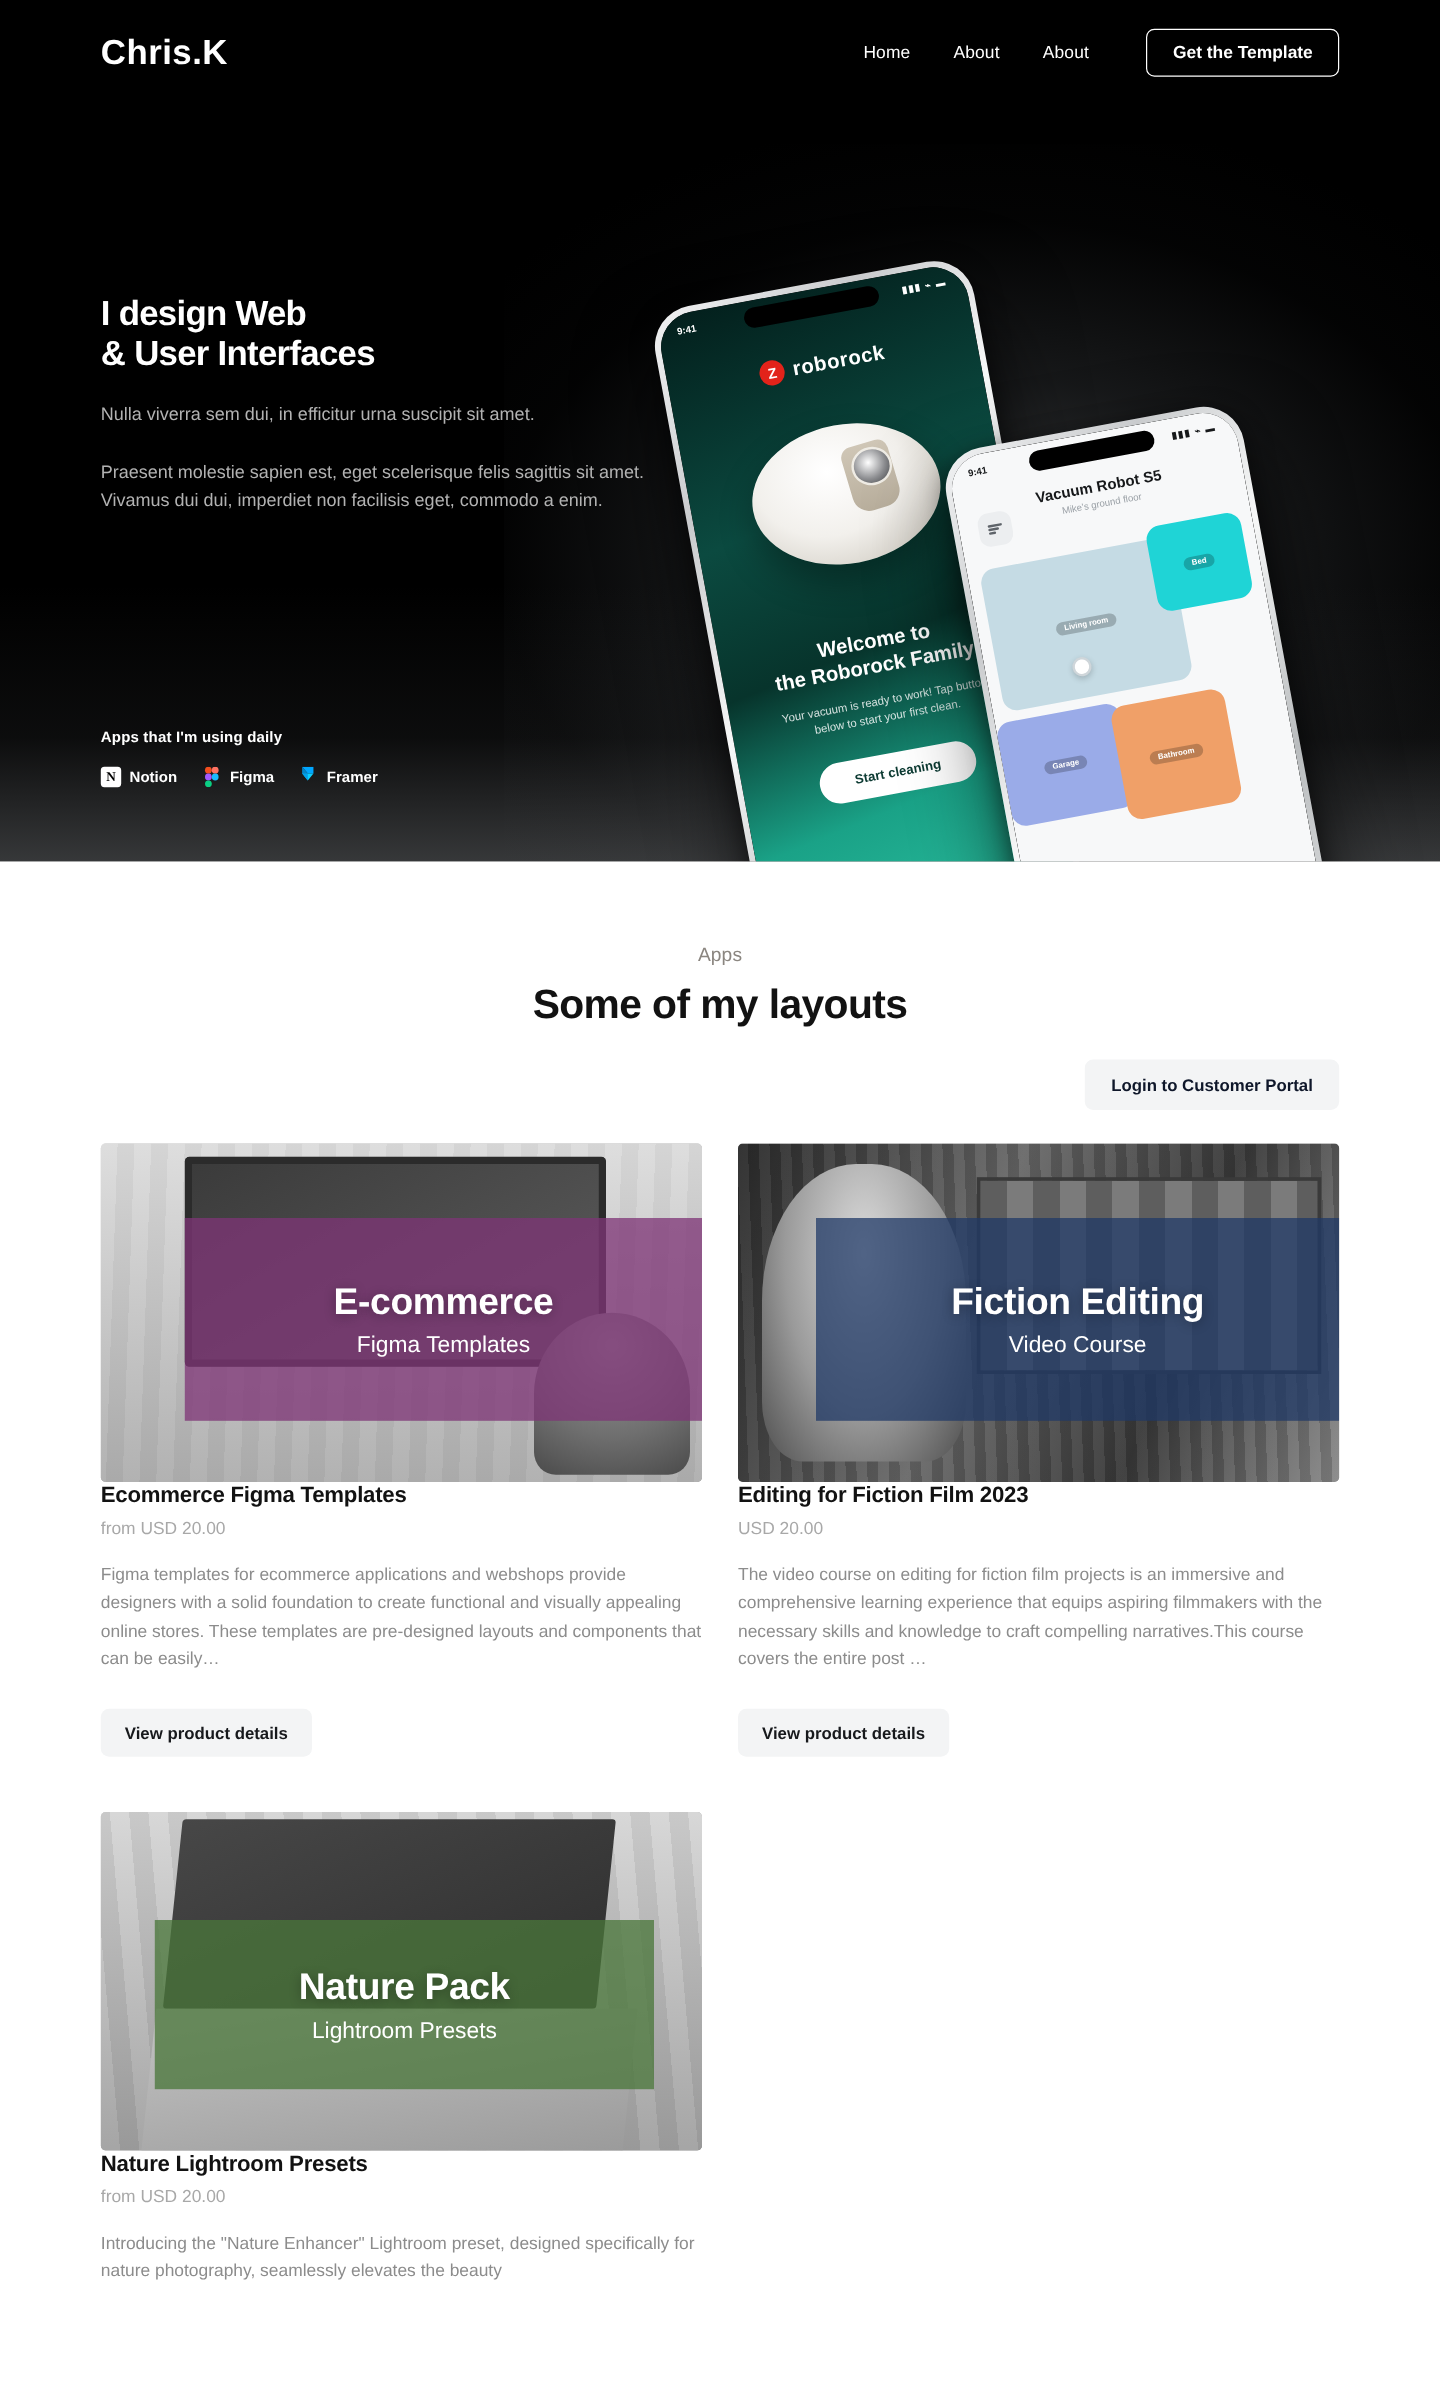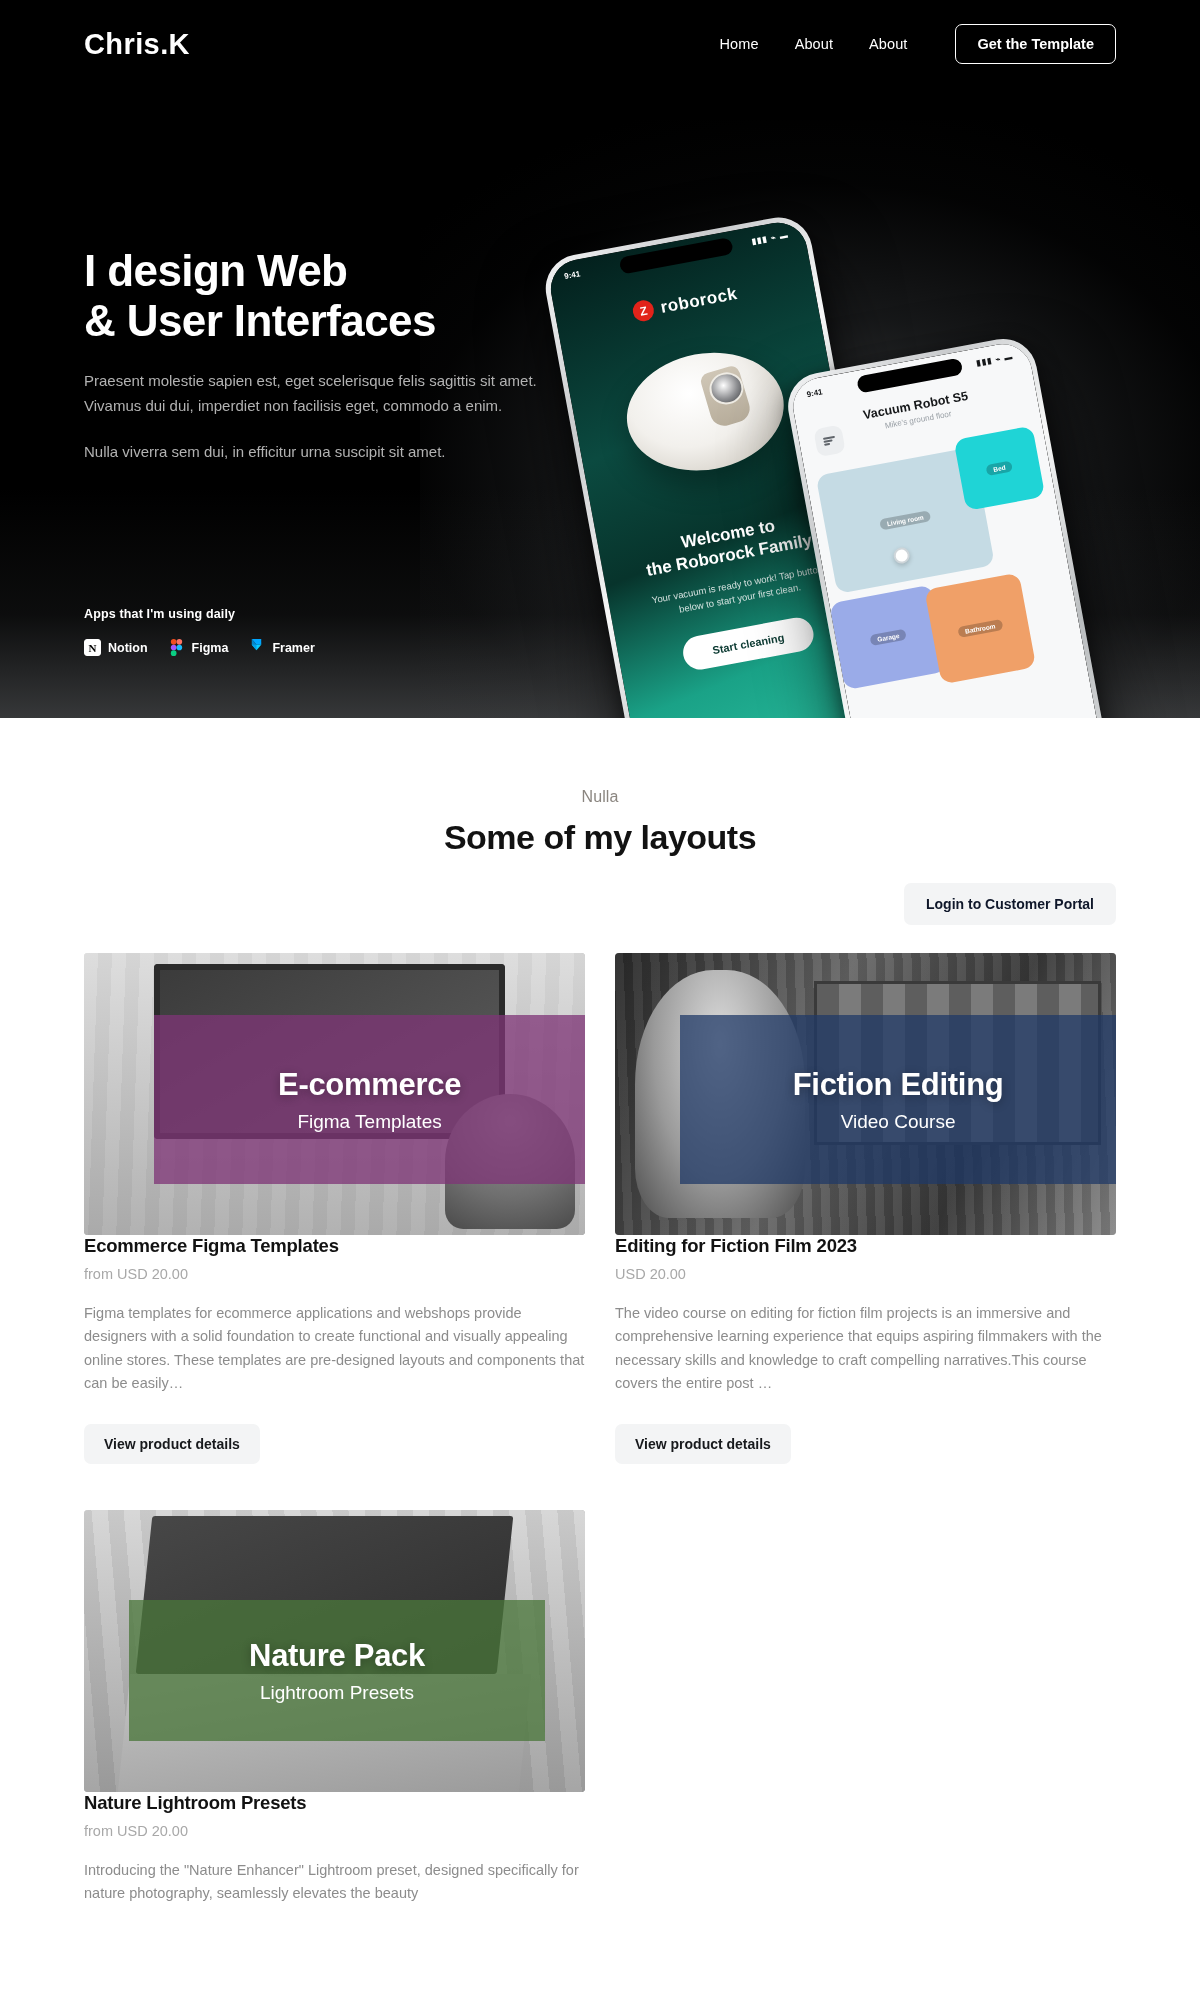--- a/index.html
+++ b/index.html
@@ -77,21 +77,21 @@
   
   .hero-copy {
     position: absolute;
     left: 84px;
     top: 246px;
     width: 470px;
     z-index: 30;
   }
   .hero-title {
     color: #ffffff;
-    font-size: 44px;
+    font-size: 29px;
     line-height: 1.13;
     font-weight: 600;
     letter-spacing: -0.6px;
     white-space: pre-line;
   }
   .hero-p {
     color: #b2b2b2;
     font-size: 15px;
     line-height: 1.62;
     margin-top: 24px;
@@ -421,22 +421,22 @@
       <a class="nav-link" href="#">Home</a>
       <a class="nav-link" href="#">About</a>
       <a class="nav-link" href="#">About</a>
       <button class="nav-cta">Get the Template</button>
     </div>
   </nav>
 
   <div class="hero-copy">
     <h1 class="hero-title">I design Web
 &amp; User Interfaces</h1>
+    <p class="hero-p second">Nulla viverra sem dui, in efficitur urna suscipit sit amet.</p>
     <p class="hero-p">Praesent molestie sapien est, eget scelerisque felis sagittis sit amet. Vivamus dui dui, imperdiet non facilisis eget, commodo a enim.</p>
-    <p class="hero-p second">Nulla viverra sem dui, in efficitur urna suscipit sit amet.</p>
   </div>
 
   <div class="apps-block">
     <div class="apps-label">Apps that I'm using daily</div>
     <div class="apps-row">
 
       <div class="app">
         <span class="logo-sq logo-notion">N</span>
         <span class="app-name">Notion</span>
       </div>
@@ -527,21 +527,21 @@
           </div>
 
         </div>
       </div>
     </div>
 
   </div>
 </section>
 
 <section class="shop">
-  <div class="shop-eyebrow">Nulla</div>
+  <div class="shop-eyebrow">Apps</div>
   <h2 class="shop-title">Some of my layouts</h2>
 
   <div class="portal-row">
     <button class="btn-soft">Login to Customer Portal</button>
   </div>
 
   <div class="grid">
 
     <article class="card">
       <div class="card-img">

